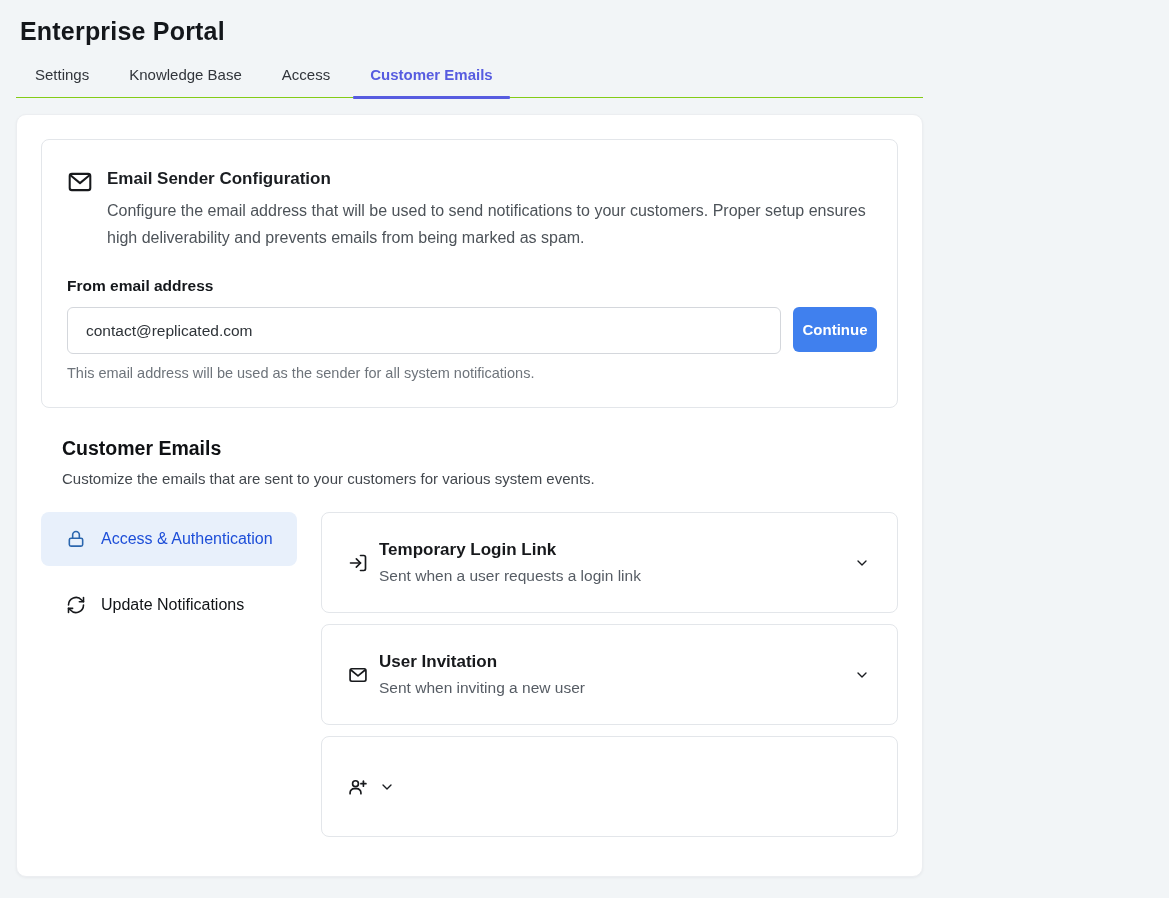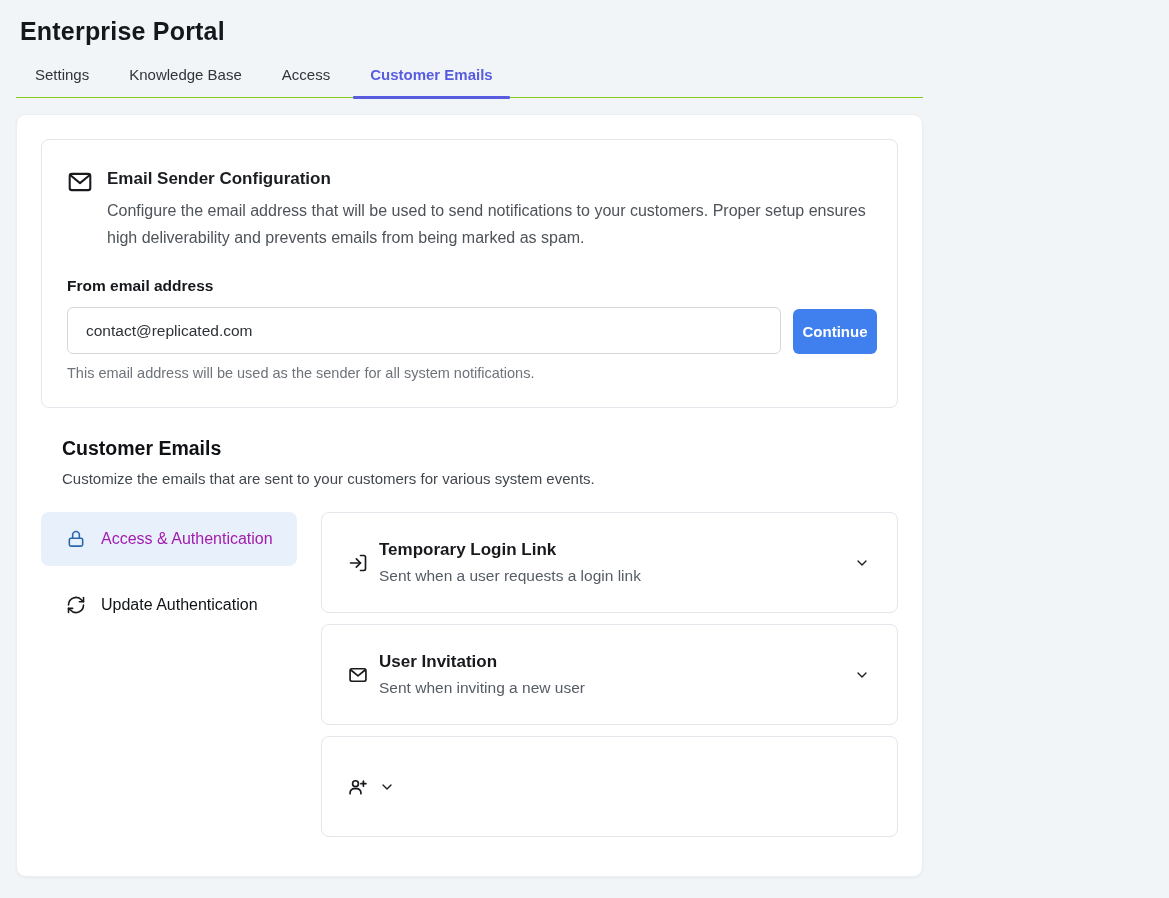--- a/index.html
+++ b/index.html
@@ -83,21 +83,21 @@
   }
   .form-area { margin-top:26px; }
   .from-label {
     font-size:15.5px;
     font-weight:700;
     color:#14171b;
   }
   .input-row {
     margin-top:12px;
     display:flex;
-    align-items:flex-end;
+    align-items:flex-start;
     gap:12px;
   }
   .email-input {
     flex:1;
     height:47px;
     border:1px solid #d4d7dc;
     border-radius:6px;
     padding:0 18px;
     font-size:15.5px;
     color:#2e3338;
@@ -149,21 +149,21 @@
     padding:15px 16px 15px 25px;
     border-radius:8px;
     cursor:pointer;
     font-size:16px;
     line-height:24px;
     color:#101316;
     font-weight:500;
   }
   .nav-item.selected {
     background:#e8f0fb;
-    color:#a21caf;
+    color:#1d4ed8;
   }
   .nav-item + .nav-item { margin-top:12px; }
   .nav-item .nav-icon { flex:0 0 20px; display:flex; }
 
   .email-list { flex:1; }
   .accordion-card {
     display:flex;
     align-items:center;
     height:101px;
     border:1px solid #e3e6ea;
@@ -247,21 +247,21 @@
         </div>
         <div class="nav-item">
           <span class="nav-icon">
             <svg width="20" height="20" viewBox="0 0 24 24" fill="none" stroke="#17191c" stroke-width="1.9" stroke-linecap="round" stroke-linejoin="round">
               <path d="M3 12a9 9 0 0 1 15.7-6L21 8"></path>
               <polyline points="21,3 21,8 16,8"></polyline>
               <path d="M21 12a9 9 0 0 1-15.7 6L3 16"></path>
               <polyline points="3,21 3,16 8,16"></polyline>
             </svg>
           </span>
-          <span>Update Authentication</span>
+          <span>Update Notifications</span>
         </div>
       </div>
 
       <div class="email-list">
 
         <div class="accordion-card">
           <span class="acc-icon">
             <svg width="20" height="20" viewBox="0 0 24 24" fill="none" stroke="#17191c" stroke-width="2" stroke-linecap="round" stroke-linejoin="round">
               <path d="M15 3h4a2 2 0 0 1 2 2v14a2 2 0 0 1-2 2h-4"></path>
               <polyline points="10,17 15,12 10,7"></polyline>

